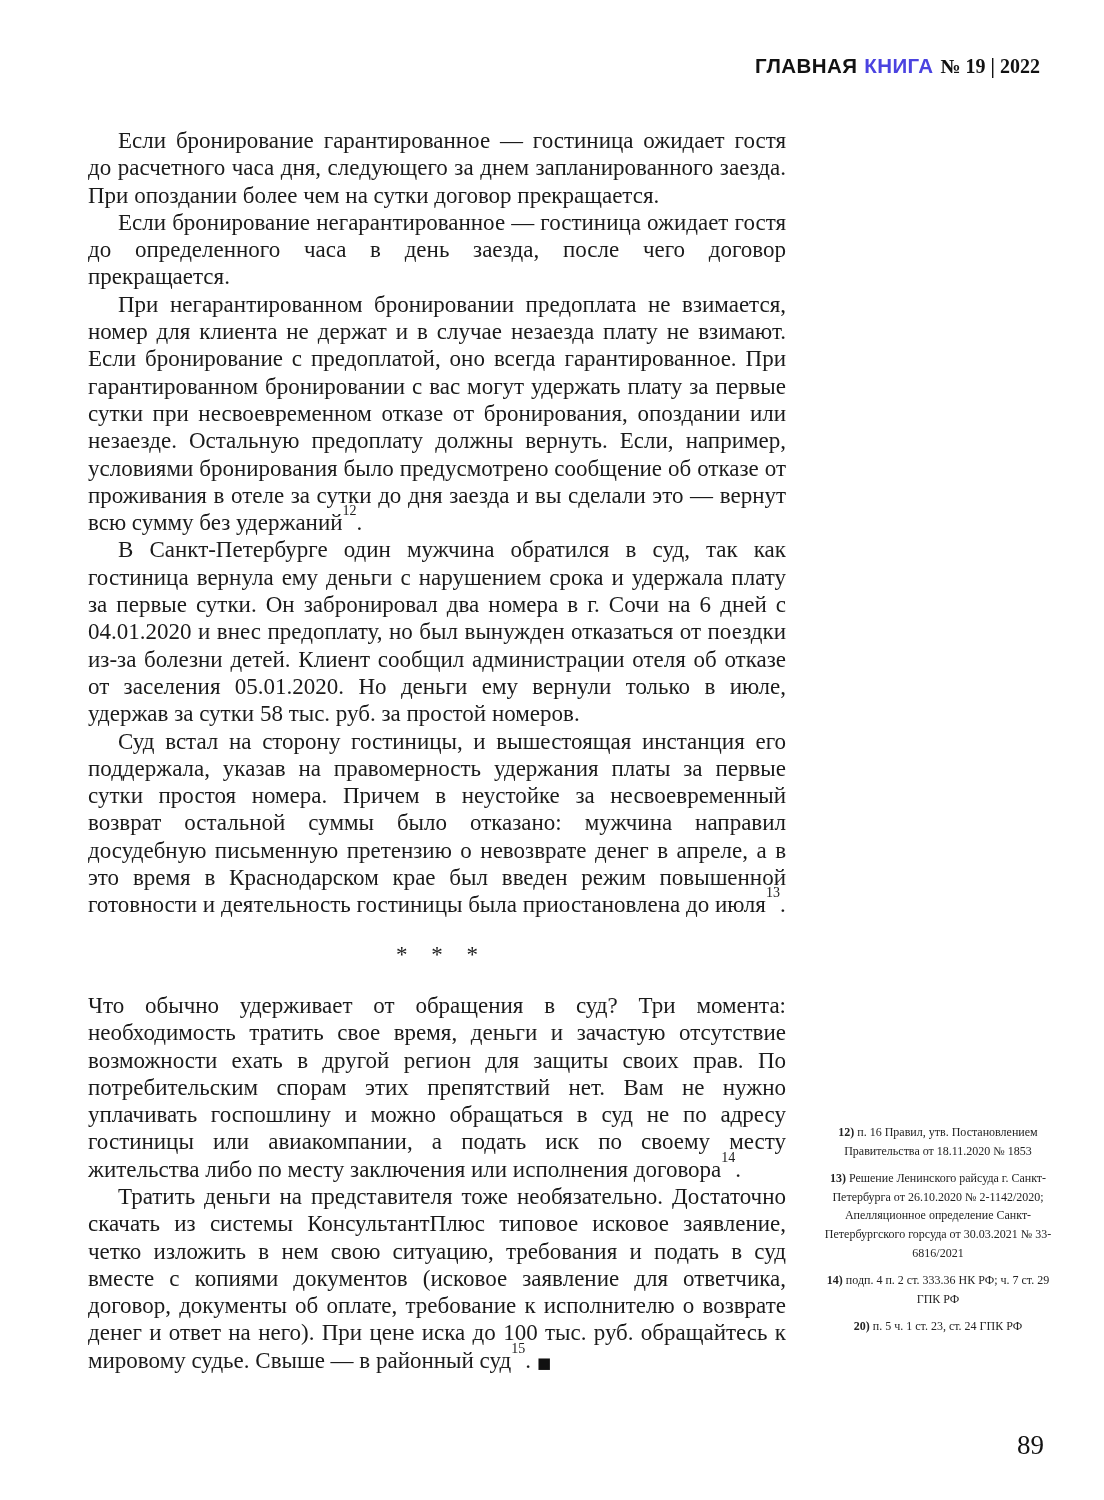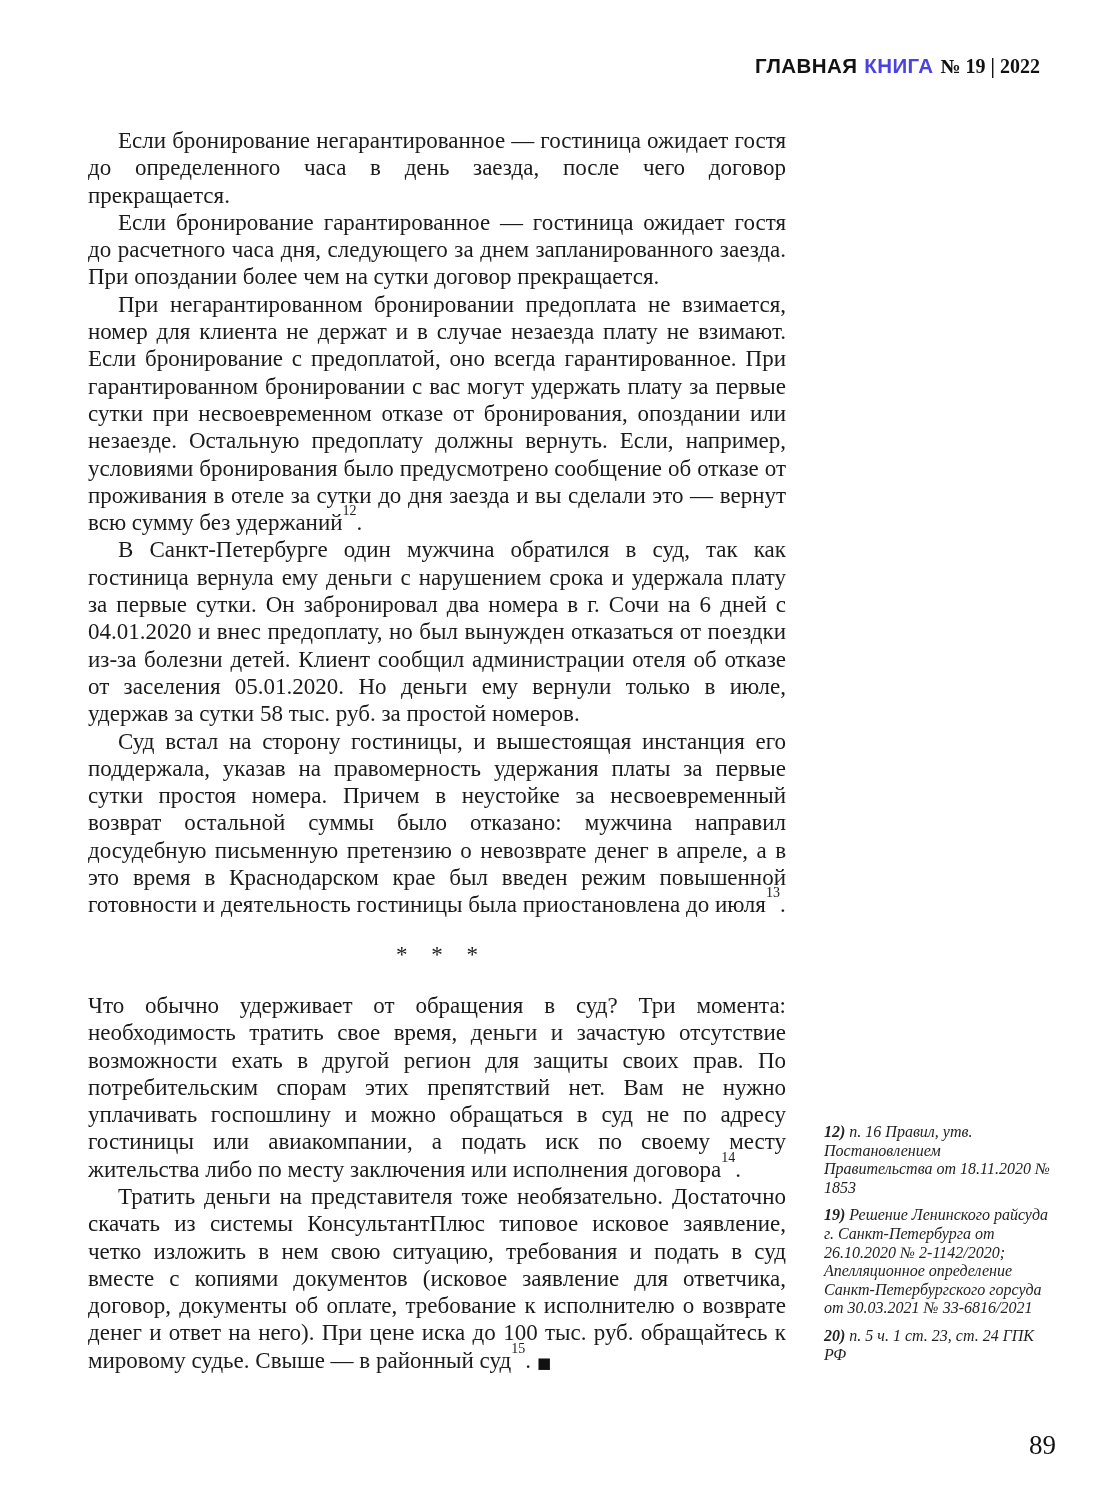--- a/index.html
+++ b/index.html
@@ -73,76 +73,79 @@
     margin-left: 6px;
     color: #111;
   }
 
   
   .sidebar {
     position: absolute;
     left: 824px;
     top: 1123px;
     width: 228px;
-    font-size: 16px;
+    font-size: 12px;
     line-height: 18.6px;
     color: #222222;
-    text-align: left;
-    font-style: italic;
+    text-align: center;
   }
   .footnote { margin: 0 0 9px 0; }
   .fn-num { font-weight: 700; }
 
   
   .pagenum {
     position: absolute;
     top: 1430px;
-    right: 48px;
+    right: 60px;
     font-size: 27px;
     color: #121212;
     text-align: center;
   }
 </style>
 </head>
 <body>
 
 <div class="page">
 
   <header class="header">
     <span class="h-main">ГЛАВНАЯ</span>
     <span class="h-accent">КНИГА</span>
     <span class="h-issue">№ 19 | 2022</span>
   </header>
 
   <main class="body-col">
+    <p class="para indent"><span>Если бронирование гарантированное — гостиница ожидает гостя до расчетного часа дня, следующего за днем запланированного заезда. При опоздании более чем на сутки договор прекращается.</span></p>
+
     <p class="para indent"><span>Если бронирование негарантированное — гостиница ожидает гостя до определенного часа в день заезда, после чего договор прекращается.</span></p>
-
-    <p class="para indent"><span>Если бронирование гарантированное — гостиница ожидает гостя до расчетного часа дня, следующего за днем запланированного заезда. При опоздании более чем на сутки договор прекращается.</span></p>
 
     <p class="para indent"><span>При негарантированном бронировании предоплата не взимается, номер для клиента не держат и в случае незаезда плату не взимают. Если бронирование с предоплатой, оно всегда гарантированное. При гарантированном бронировании с вас могут удержать плату за первые сутки при несвоевременном отказе от бронирования, опоздании или незаезде. Остальную предоплату должны вернуть. Если, например, условиями бронирования было предусмотрено сообщение об отказе от проживания в отеле за сутки до дня заезда и вы сделали это — вернут всю сумму без удержаний</span><sup>12</sup><span>.</span></p>
 
     <p class="para indent"><span>В Санкт-Петербурге один мужчина обратился в суд, так как гостиница вернула ему деньги с нарушением срока и удержала плату за первые сутки. Он забронировал два номера в г. Сочи на 6 дней с 04.01.2020 и внес предоплату, но был вынужден отказаться от поездки из-за болезни детей. Клиент сообщил администрации отеля об отказе от заселения 05.01.2020. Но деньги ему вернули только в июле, удержав за сутки 58 тыс. руб. за простой номеров.</span></p>
 
     <p class="para indent"><span>Суд встал на сторону гостиницы, и вышестоящая инстанция его поддержала, указав на правомерность удержания платы за первые сутки простоя номера. Причем в неустойке за несвоевременный возврат остальной суммы было отказано: мужчина направил досудебную письменную претензию о невозврате денег в апреле, а в это время в Краснодарском крае был введен режим повышенной готовности и деятельность гостиницы была приостановлена до июля</span><sup>13</sup><span>.</span></p>
 
     <div class="separator">* * *</div>
 
     <p class="para"><span>Что обычно удерживает от обращения в суд? Три момента: необходимость тратить свое время, деньги и зачастую отсутствие возможности ехать в другой регион для защиты своих прав. По потребительским спорам этих препятствий нет. Вам не нужно уплачивать госпошлину и можно обращаться в суд не по адресу гостиницы или авиакомпании, а подать иск по своему месту жительства либо по месту заключения или исполнения договора</span><sup>14</sup><span>.</span></p>
 
     <p class="para indent"><span>Тратить деньги на представителя тоже необязательно. Достаточно скачать из системы КонсультантПлюс типовое исковое заявление, четко изложить в нем свою ситуацию, требования и подать в суд вместе с копиями документов (исковое заявление для ответчика, договор, документы об оплате, требование к исполнителю о возврате денег и ответ на него). При цене иска до 100 тыс. руб. обращайтесь к мировому судье. Свыше — в районный суд</span><sup>15</sup><span>.</span><span class="endmark">■</span></p>
   </main>
 
   <aside class="sidebar">
     <div class="footnote">
       <span class="fn-num">12)</span>
       <span>п. 16 Правил, утв. Постановлением Правительства от 18.11.2020 № 1853</span>
     </div>
     <div class="footnote">
-      <span class="fn-num">19)</span>
+      <span class="fn-num">13)</span>
       <span>Решение Ленинского райсуда г. Санкт-Петербурга от 26.10.2020 № 2-1142/2020; Апелляционное определение Санкт-Петербургского горсуда от 30.03.2021 № 33-6816/2021</span>
+    </div>
+    <div class="footnote">
+      <span class="fn-num">14)</span>
+      <span>подп. 4 п. 2 ст. 333.36 НК РФ; ч. 7 ст. 29 ГПК РФ</span>
     </div>
     <div class="footnote">
       <span class="fn-num">20)</span>
       <span>п. 5 ч. 1 ст. 23, ст. 24 ГПК РФ</span>
     </div>
   </aside>
 
   <div class="pagenum">89</div>
 
 </div>

